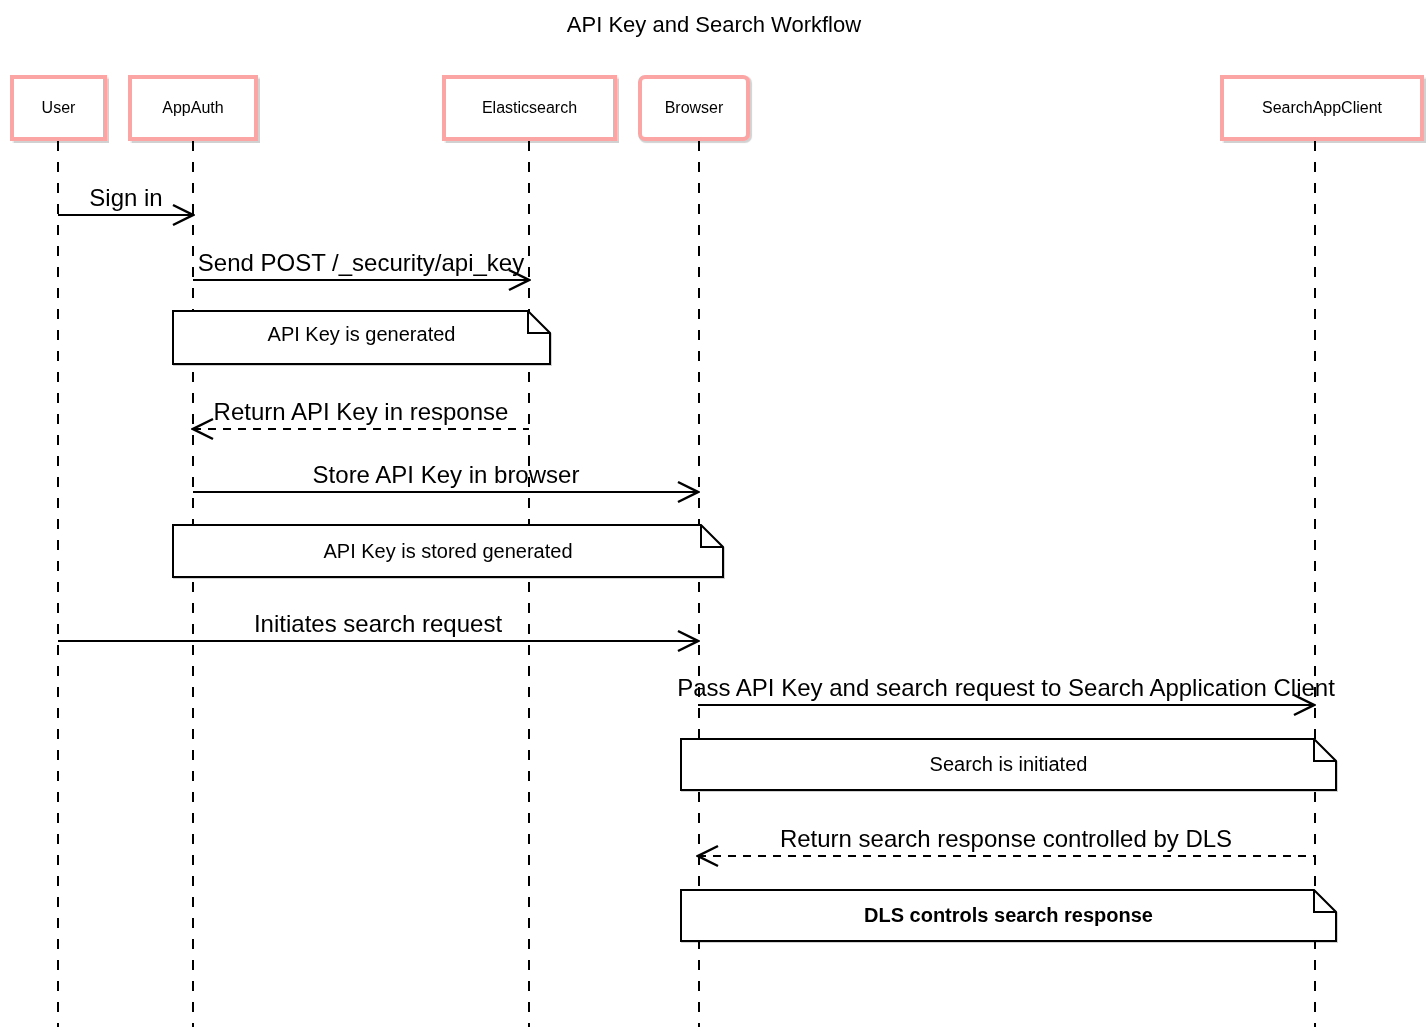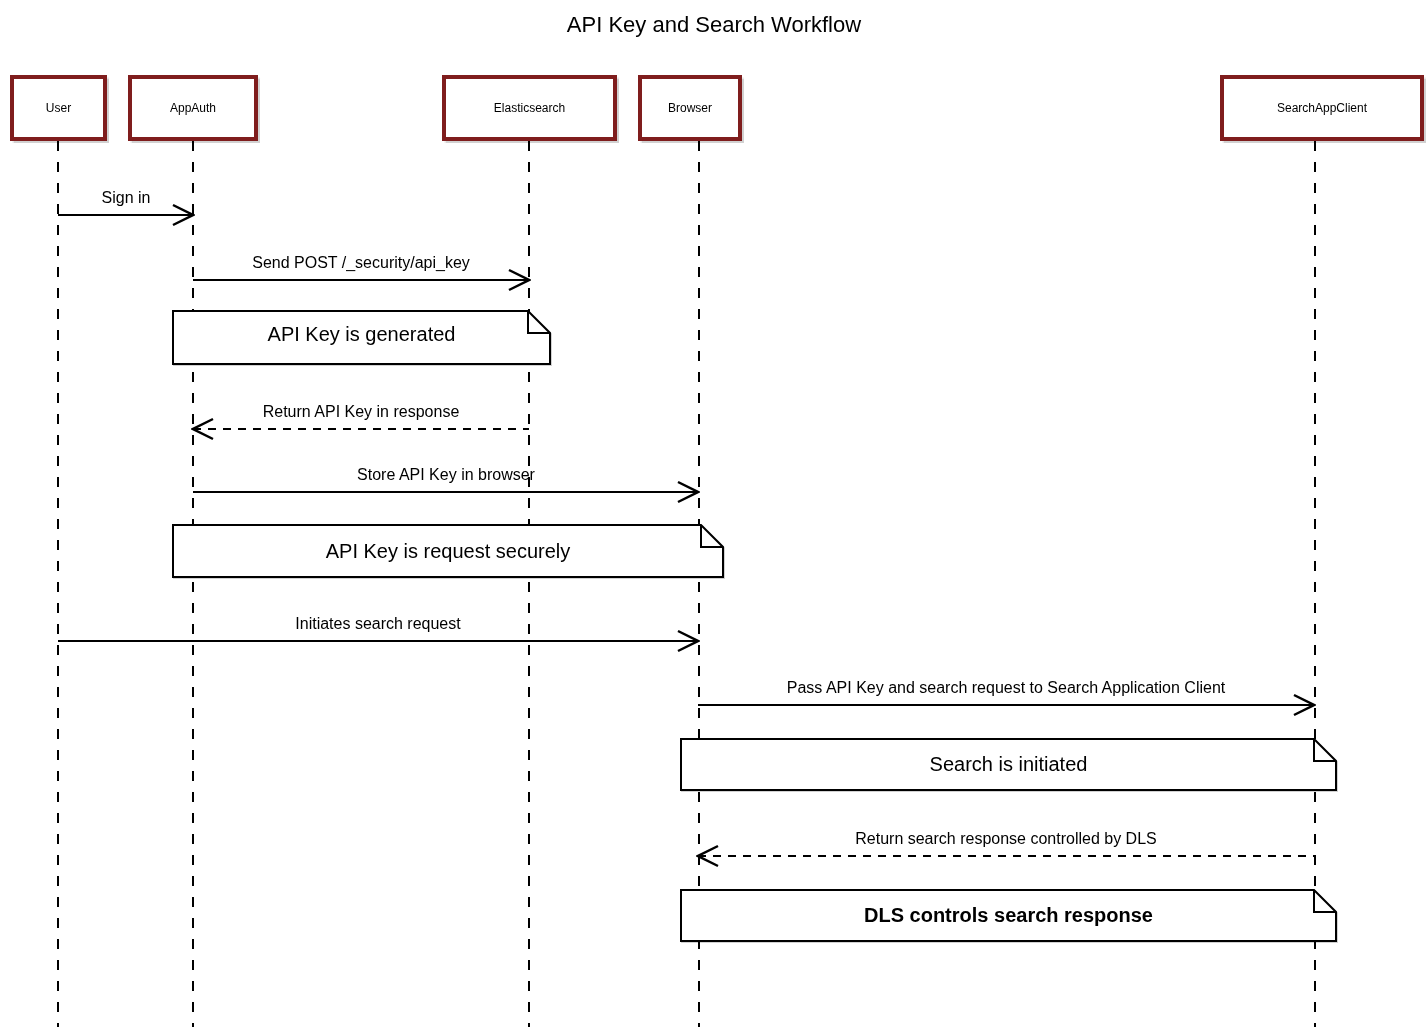--- a/index.html
+++ b/index.html
@@ -24,26 +24,26 @@
     text-align: center;
     font-size: 22px;
     line-height: 34px;
     color: #000000;
   }
   .actor {
     position: absolute;
     top: 75px;
     height: 66px;
     box-sizing: border-box;
-    border: 4px solid #7f1d1d;
+    border: 4px solid #fca5a5;
     background: #ffffff;
     display: flex;
     align-items: center;
     justify-content: center;
-    font-size: 12px;
+    font-size: 16px;
     box-shadow: 1.5px 1.5px 1px rgba(0,0,0,0.18);
   }
   .lifeline {
     position: absolute;
     top: 141px;
     height: 886px;
     width: 2px;
     background: repeating-linear-gradient(180deg, #000000 0 10px, transparent 10px 21px);
   }
   .msg-group { display: contents; }
@@ -54,21 +54,21 @@
   }
   .msg-line-dashed {
     position: absolute;
     height: 2px;
     background: repeating-linear-gradient(90deg, #000000 0 8px, transparent 8px 15px);
   }
   .msg-label {
     position: absolute;
     transform: translateX(-50%);
     white-space: nowrap;
-    font-size: 16px;
+    font-size: 24px;
     line-height: 23px;
     text-align: right;
   }
   .arrowhead {
     position: absolute;
     width: 24px;
     height: 24px;
   }
   .note {
     position: absolute;
@@ -96,21 +96,21 @@
 
 <div id="canvas">
 
   
   <div class="title">API Key and Search Workflow</div>
 
   
   <div class="actor" style="left:10px;  width:97px;">User</div>
   <div class="actor" style="left:128px; width:130px;">AppAuth</div>
   <div class="actor" style="left:442px; width:175px;">Elasticsearch</div>
-  <div class="actor" style="left:638px; width:104px;">Browser</div>
+  <div class="actor" style="left:638px; width:112px;border-radius:7px;">Browser</div>
   <div class="actor" style="left:1213px;width:204px;margin-left:7px;">SearchAppClient</div>
 
   
   <div class="lifeline" style="left:57px;"></div>
   <div class="lifeline" style="left:192px;"></div>
   <div class="lifeline" style="left:528px;"></div>
   <div class="lifeline" style="left:698px;"></div>
   <div class="lifeline" style="left:1314px;"></div>
 
   
@@ -157,21 +157,21 @@
         <path d="M2,2 L22,12 L2,22" fill="none" stroke="#000000" stroke-width="2.5"></path>
       </svg>
   </div>
 
   
   <div class="note" style="left:172px;top:524px;width:552px;height:54px;">
     <svg width="552" height="54">
       <path d="M1,1 L529,1 L551,23 L551,53 L1,53 Z" fill="#ffffff" stroke="#000000" stroke-width="2"></path>
       <path d="M529,1 L529,23 L551,23" fill="none" stroke="#000000" stroke-width="2"></path>
     </svg>
-    <div class="note-label">API Key is request securely</div>
+    <div class="note-label">API Key is stored generated</div>
   </div>
 
   
   <div class="msg-group">
     <div class="msg-label" style="left:378px;top:612px;">Initiates search request</div>
     <div class="msg-line-solid" style="left:58px;top:640px;width:640px;"></div>
     <svg class="arrowhead" style="left:676px;top:629px;" viewBox="0 0 24 24">
         <path d="M2,2 L22,12 L2,22" fill="none" stroke="#000000" stroke-width="2.5"></path>
       </svg>
   </div>

